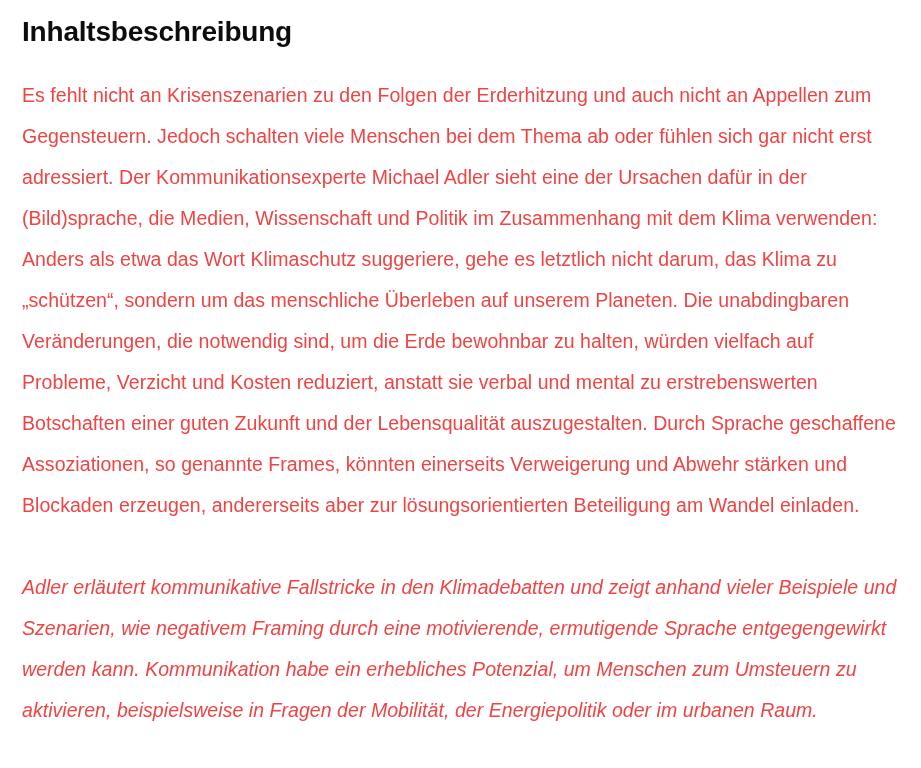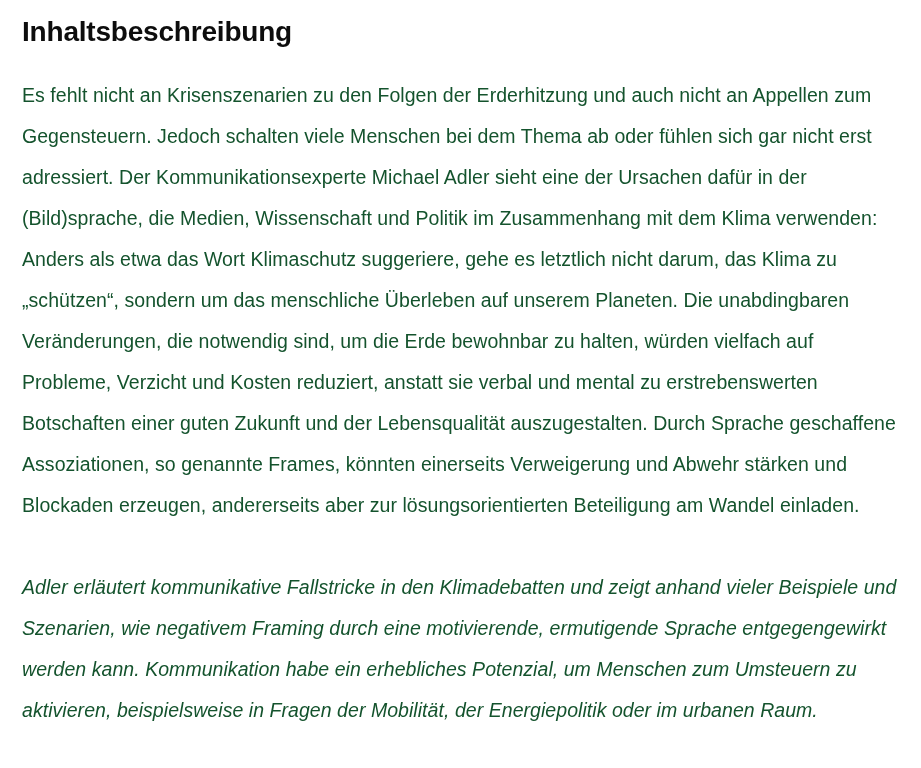--- a/index.html
+++ b/index.html
@@ -27,21 +27,21 @@
     line-height: 1.25;
     font-weight: 700;
     letter-spacing: -0.2px;
     color: #0d0d0d;
     margin: 0 0 26px 0;
   }
   .body-text {
     font-size: 19.5px;
     line-height: 41px;
     font-weight: 400;
-    color: #14532d;
+    color: #ef4444;
     margin: 0;
     letter-spacing: 0.05px;
   }
   .body-text + .body-text {
     margin-top: 41px;
     font-style: italic;
   }
 </style>
 </head>
 <body>

